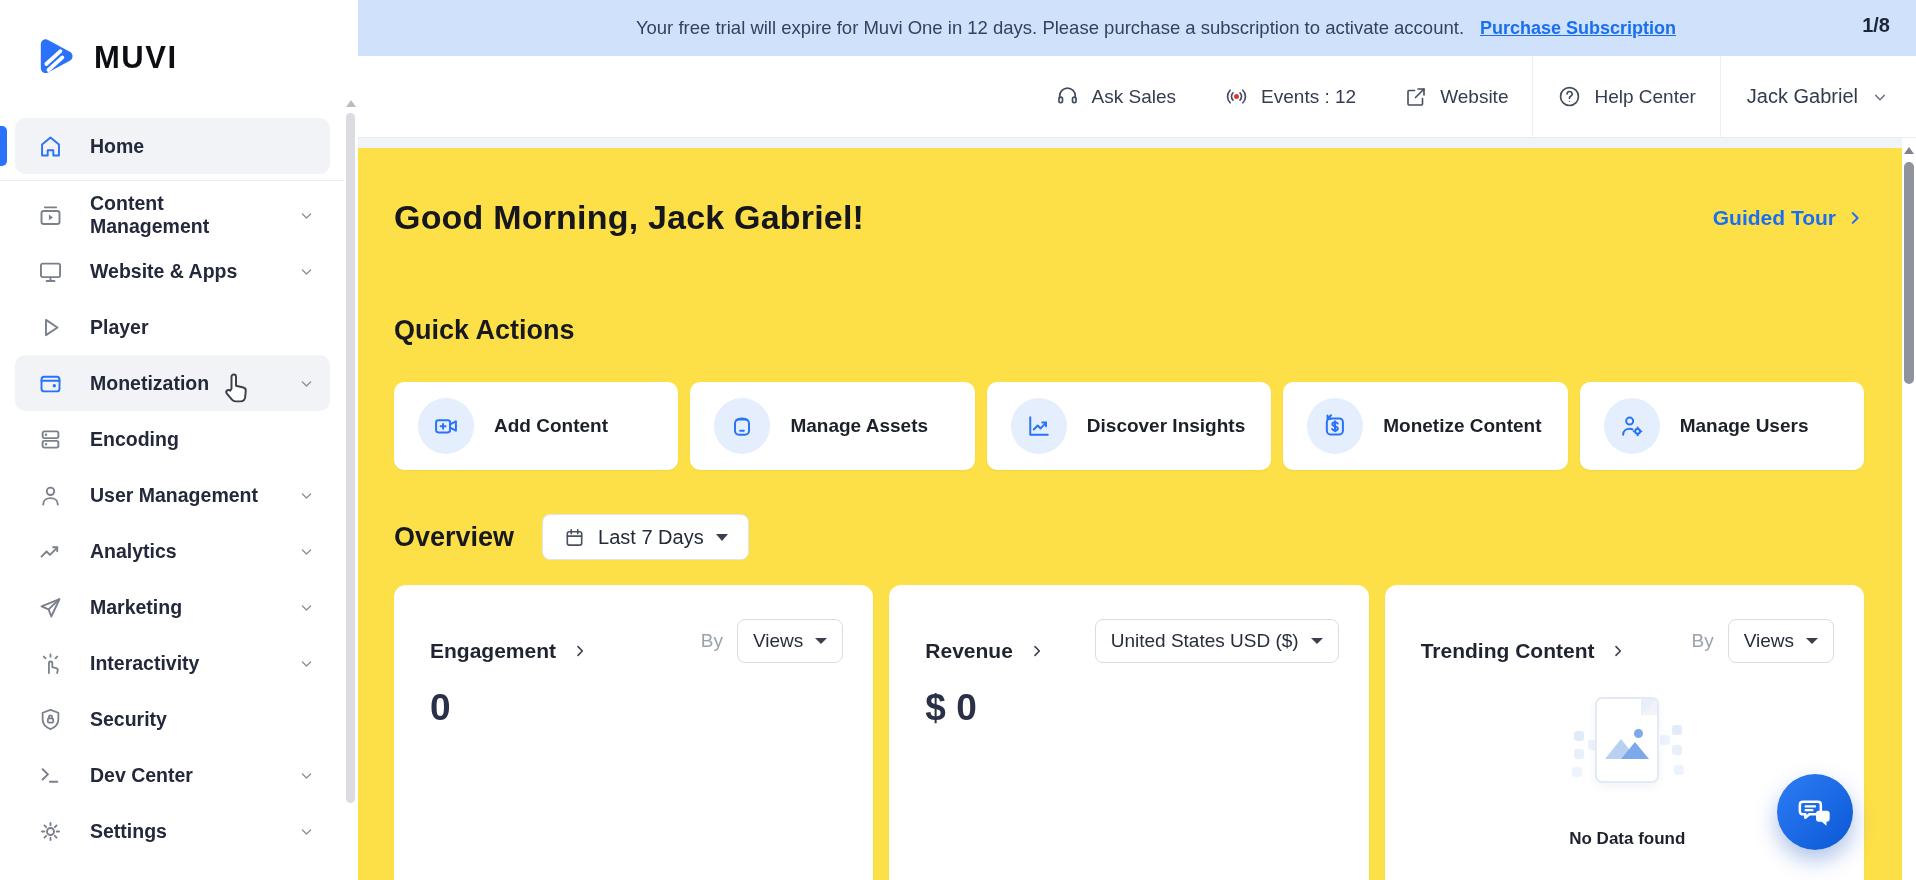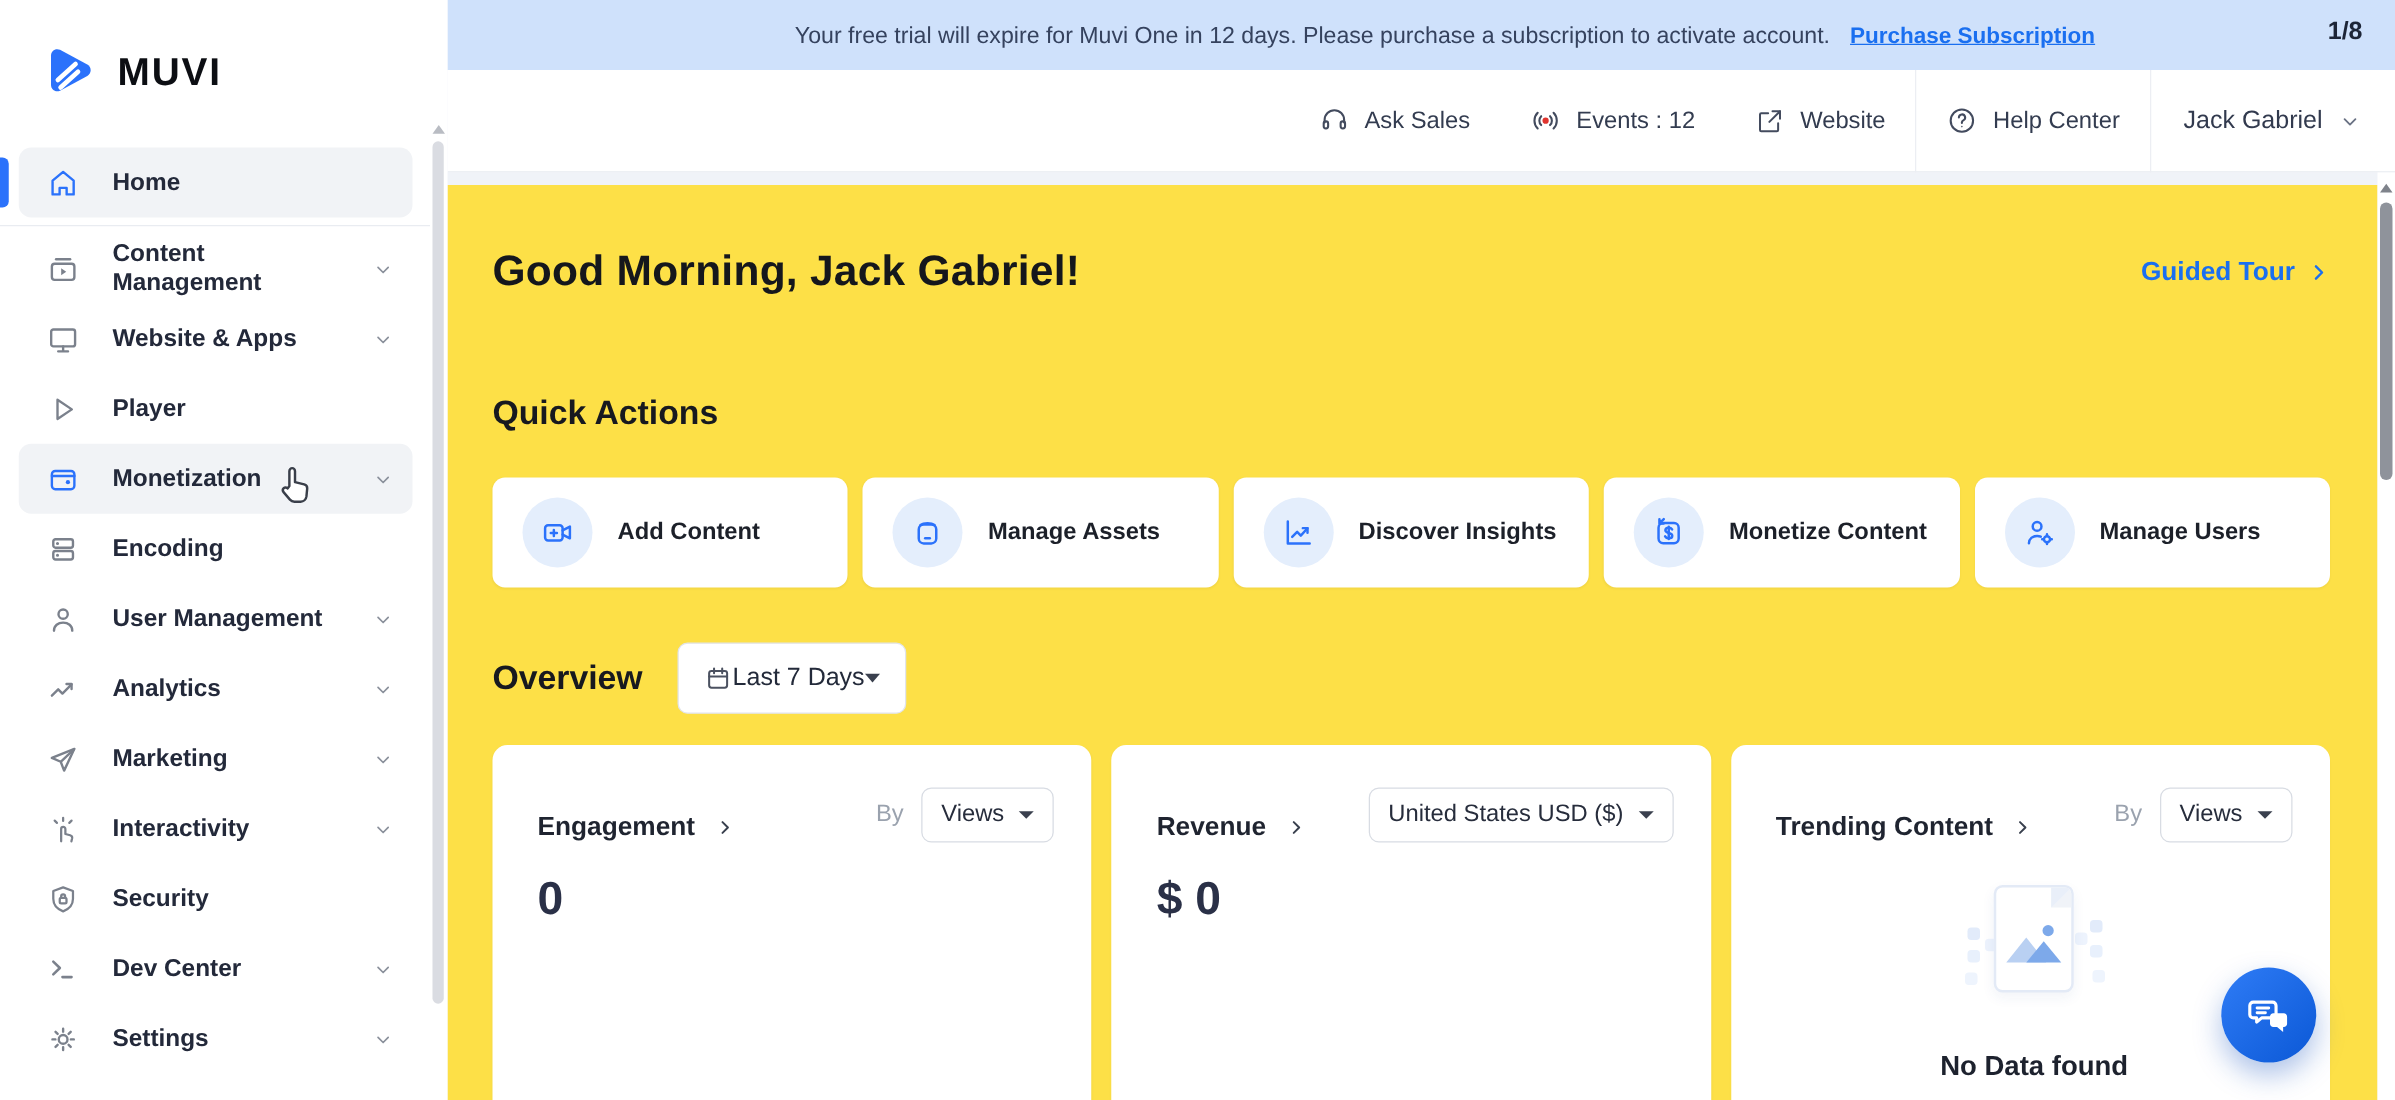--- a/index.html
+++ b/index.html
@@ -49,22 +49,22 @@
   .greeting { font-size:34px; font-weight:700; color:#15171c; letter-spacing:.2px; }
   .guided-tour { display:flex; align-items:center; gap:10px; color:#1a6ff0; font-size:21px; font-weight:700; cursor:pointer; }
   .h2 { font-size:27px; font-weight:700; color:#17191f; }
   .qa-title { margin-top:78px; }
   .qa-row { margin-top:36px; display:flex; gap:12px; }
   .qa-card { flex:1; height:88px; background:#fff; border-radius:10px; box-shadow:0 1px 2px rgba(16,24,40,.05);
              display:flex; align-items:center; gap:20px; padding-left:24px; cursor:pointer; }
   .qa-icon { width:56px; height:56px; border-radius:50%; background:#e4eefc; color:#2b72fb; display:flex; align-items:center; justify-content:center; }
   .qa-label { font-size:19px; font-weight:700; color:#1c2029; }
   .ov-row { margin-top:44px; display:flex; align-items:center; gap:28px; }
-  .date-btn { height:57px; background:#fff; border:1px solid #e1e4eb; border-radius:8px; padding:0 20px;
-              display:flex; align-items:center; gap:0; font-size:20px; color:#232a3a; cursor:pointer; }
+  .date-btn { height:46px; background:#fff; border:1px solid #e1e4eb; border-radius:8px; padding:0 20px;
+              display:flex; align-items:center; gap:12px; font-size:20px; color:#232a3a; cursor:pointer; }
   .caret { width:0; height:0; border-left:6px solid transparent; border-right:6px solid transparent; border-top:7px solid #3a404e; }
   .cards-row { margin-top:25px; display:flex; gap:16px; }
   .ov-card { flex:1; height:340px; background:#fff; border-radius:12px; box-shadow:0 1px 2px rgba(16,24,40,.04);
              padding:34px 30px 0 36px; position:relative; }
   .ov-head { display:flex; align-items:flex-end; justify-content:space-between; }
   .ov-title { display:flex; align-items:center; gap:16px; font-size:21px; font-weight:700; color:#1f2430; cursor:pointer; }
   .ov-title .chev { color:#39404e; }
   .filter-wrap { display:flex; align-items:center; gap:14px; }
   .by { font-size:19px; color:#9aa2ae; }
   .select { background:#fff; border:1px solid #d8dce3; border-radius:8px; padding:10px 15px; font-size:19px; color:#272d3c;
@@ -77,21 +77,21 @@
   .nodata-art { position:relative; width:130px; height:110px; }
   .dots-l, .dots-r { position:absolute; width:10px; height:10px; border-radius:3px; background:#e2ebfa; }
   .dots-l { left:12px; top:34px; box-shadow:0 18px 0 #e8f0fc, 14px 9px 0 #edf3fd, -2px 36px 0 #eef4fd; }
   .dots-r { right:10px; top:28px; box-shadow:0 20px 0 #e8f0fc, -12px 10px 0 #edf3fd, 2px 40px 0 #eef4fd; }
   .doc { position:absolute; left:33px; top:0; width:64px; height:86px; background:#fff; border:2px solid #e3eaf6;
          border-radius:7px; box-shadow:0 4px 10px rgba(35,70,140,.06); overflow:hidden; }
   .doc-fold { position:absolute; right:-2px; top:-2px; width:0; height:0; border-left:18px solid #e9eff9; border-top:18px solid #f0f3f8; transform:rotate(90deg); }
   .doc-sun { position:absolute; right:14px; top:30px; width:9px; height:9px; border-radius:50%; background:#7da9ea; }
   .mt-back { position:absolute; left:8px; bottom:22px; width:0; height:0; border-left:16px solid transparent; border-right:16px solid transparent; border-bottom:20px solid #b9d0f2; }
   .mt-front { position:absolute; left:24px; bottom:22px; width:0; height:0; border-left:14px solid transparent; border-right:14px solid transparent; border-bottom:17px solid #7da9ea; }
-  .empty-text { margin-top:22px; font-size:22px; font-weight:600; color:#1d222e; }
+  .empty-text { margin-top:22px; font-size:17px; font-weight:600; color:#1d222e; }
 
   
   .main-scroll { position:absolute; right:0; top:138px; width:14px; height:742px; background:#fff; }
   .main-scroll .arrow { width:0; height:0; border-left:5px solid transparent; border-right:5px solid transparent;
                         border-bottom:7px solid #7f838b; margin:9px auto 8px auto; }
   .main-thumb { width:10px; margin-left:2px; height:222px; background:#8f939b; border-radius:5px; }
   .chat-fab { position:absolute; left:1777px; top:774px; width:76px; height:76px; border-radius:50%;
               background:linear-gradient(135deg,#2f7cf6,#0b58d6); box-shadow:0 10px 22px rgba(20,80,190,.35);
               display:flex; align-items:center; justify-content:center; cursor:pointer; z-index:8; }
   .cursor { position:absolute; left:218px; top:370px; z-index:9; pointer-events:none; }

